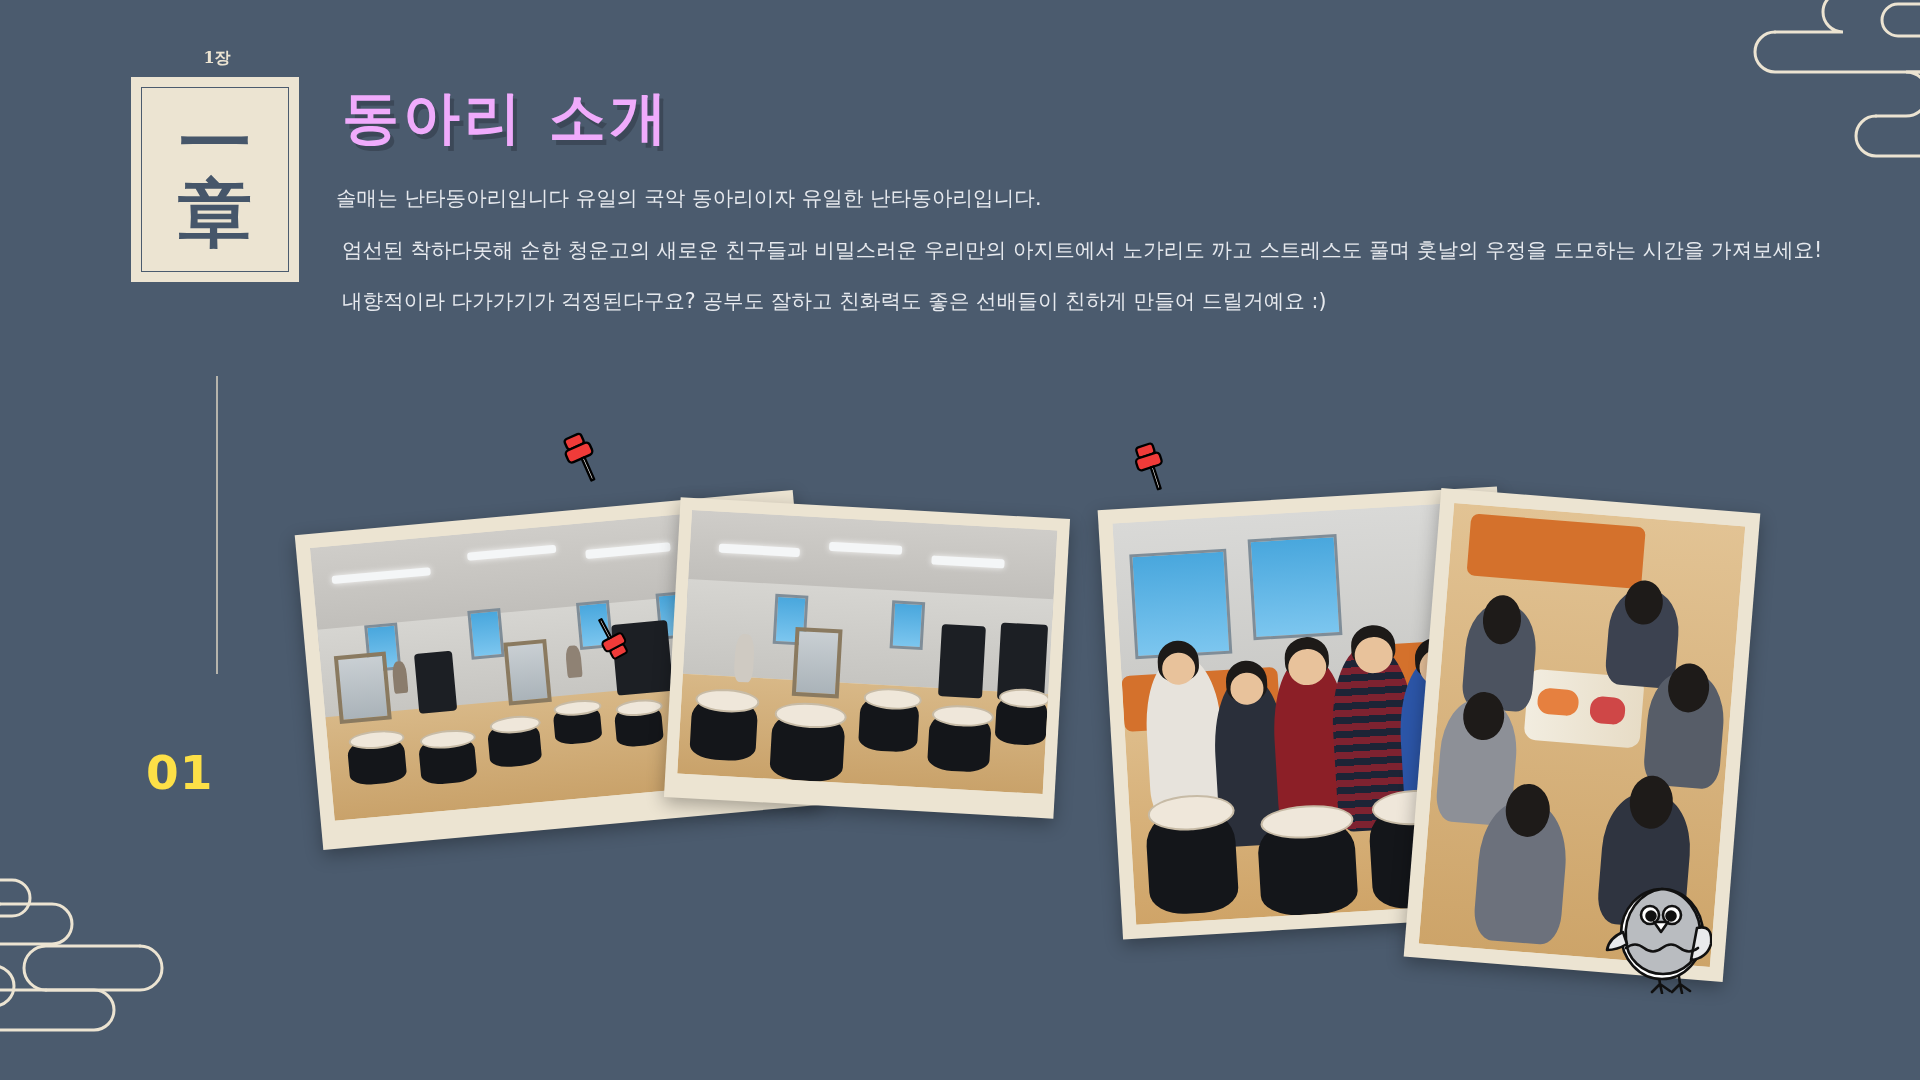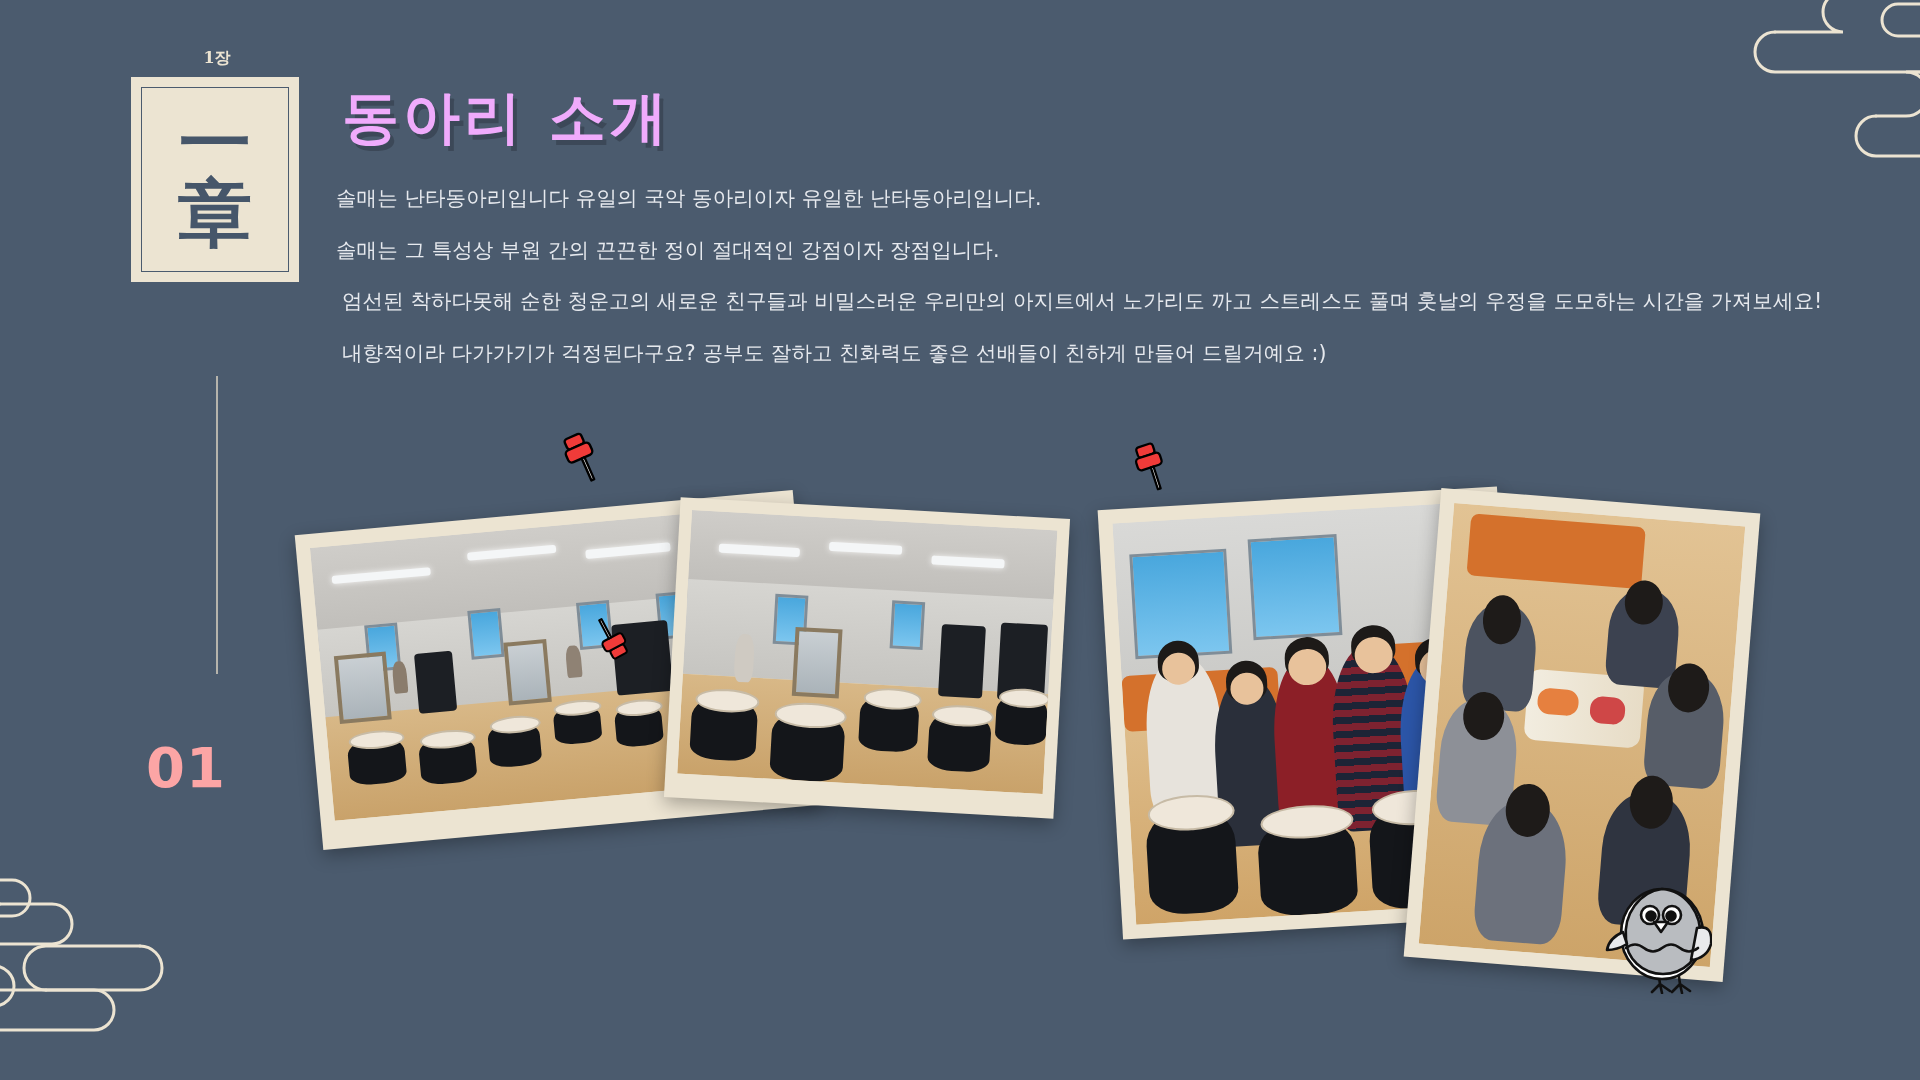--- a/index.html
+++ b/index.html
@@ -58,21 +58,21 @@
 
   
   .v-rule{
     position:absolute; left:216px; top:376px;
     width:1.6px; height:298px; background:#d9d2c2; opacity:.75;
   }
 
   
   .page-num{
     position:absolute; left:146px; bottom:280px;
-    color:#fca5a5; font-size:56px; font-weight:800; letter-spacing:1px;
+    color:#fde047; font-size:47px; font-weight:800; letter-spacing:1px;
     font-family:"DejaVu Sans", sans-serif;
   }
 
   
   .title{
     position:absolute; left:334px; top:88px;
     color:#f0abfc; font-size:57px; font-weight:800;
     letter-spacing:4px; line-height:1;
     font-family:"DejaVu Serif", serif;
     text-shadow:4px 5px 0 rgba(0,0,0,.20);
@@ -193,21 +193,20 @@
   </div>
 
   <div class="v-rule"></div>
 
   <div class="page-num">01</div>
 
   <h1 class="title">동아리 소개</h1>
 
   <div class="body-text">
     <p>솔매는 난타동아리입니다 유일의 국악 동아리이자 유일한 난타동아리입니다.</p>
-    <p>솔매는 그 특성상 부원 간의 끈끈한 정이 절대적인 강점이자 장점입니다.</p>
     <p class="indent"> 엄선된 착하다못해 순한 청운고의 새로운 친구들과 비밀스러운 우리만의 아지트에서 노가리도 까고 스트레스도 풀며 훗날의 우정을 도모하는 시간을 가져보세요!</p>
     <p class="indent"> 내향적이라 다가가기가 걱정된다구요? 공부도 잘하고 친화력도 좋은 선배들이 친하게 만들어 드릴거예요 :)</p>
   </div>
 
   <div class="photos">
 
     <div class="polaroid" id="photo-1">
       <div class="frame">
         <div class="scene">
           <div class="sc-ceiling"></div>

